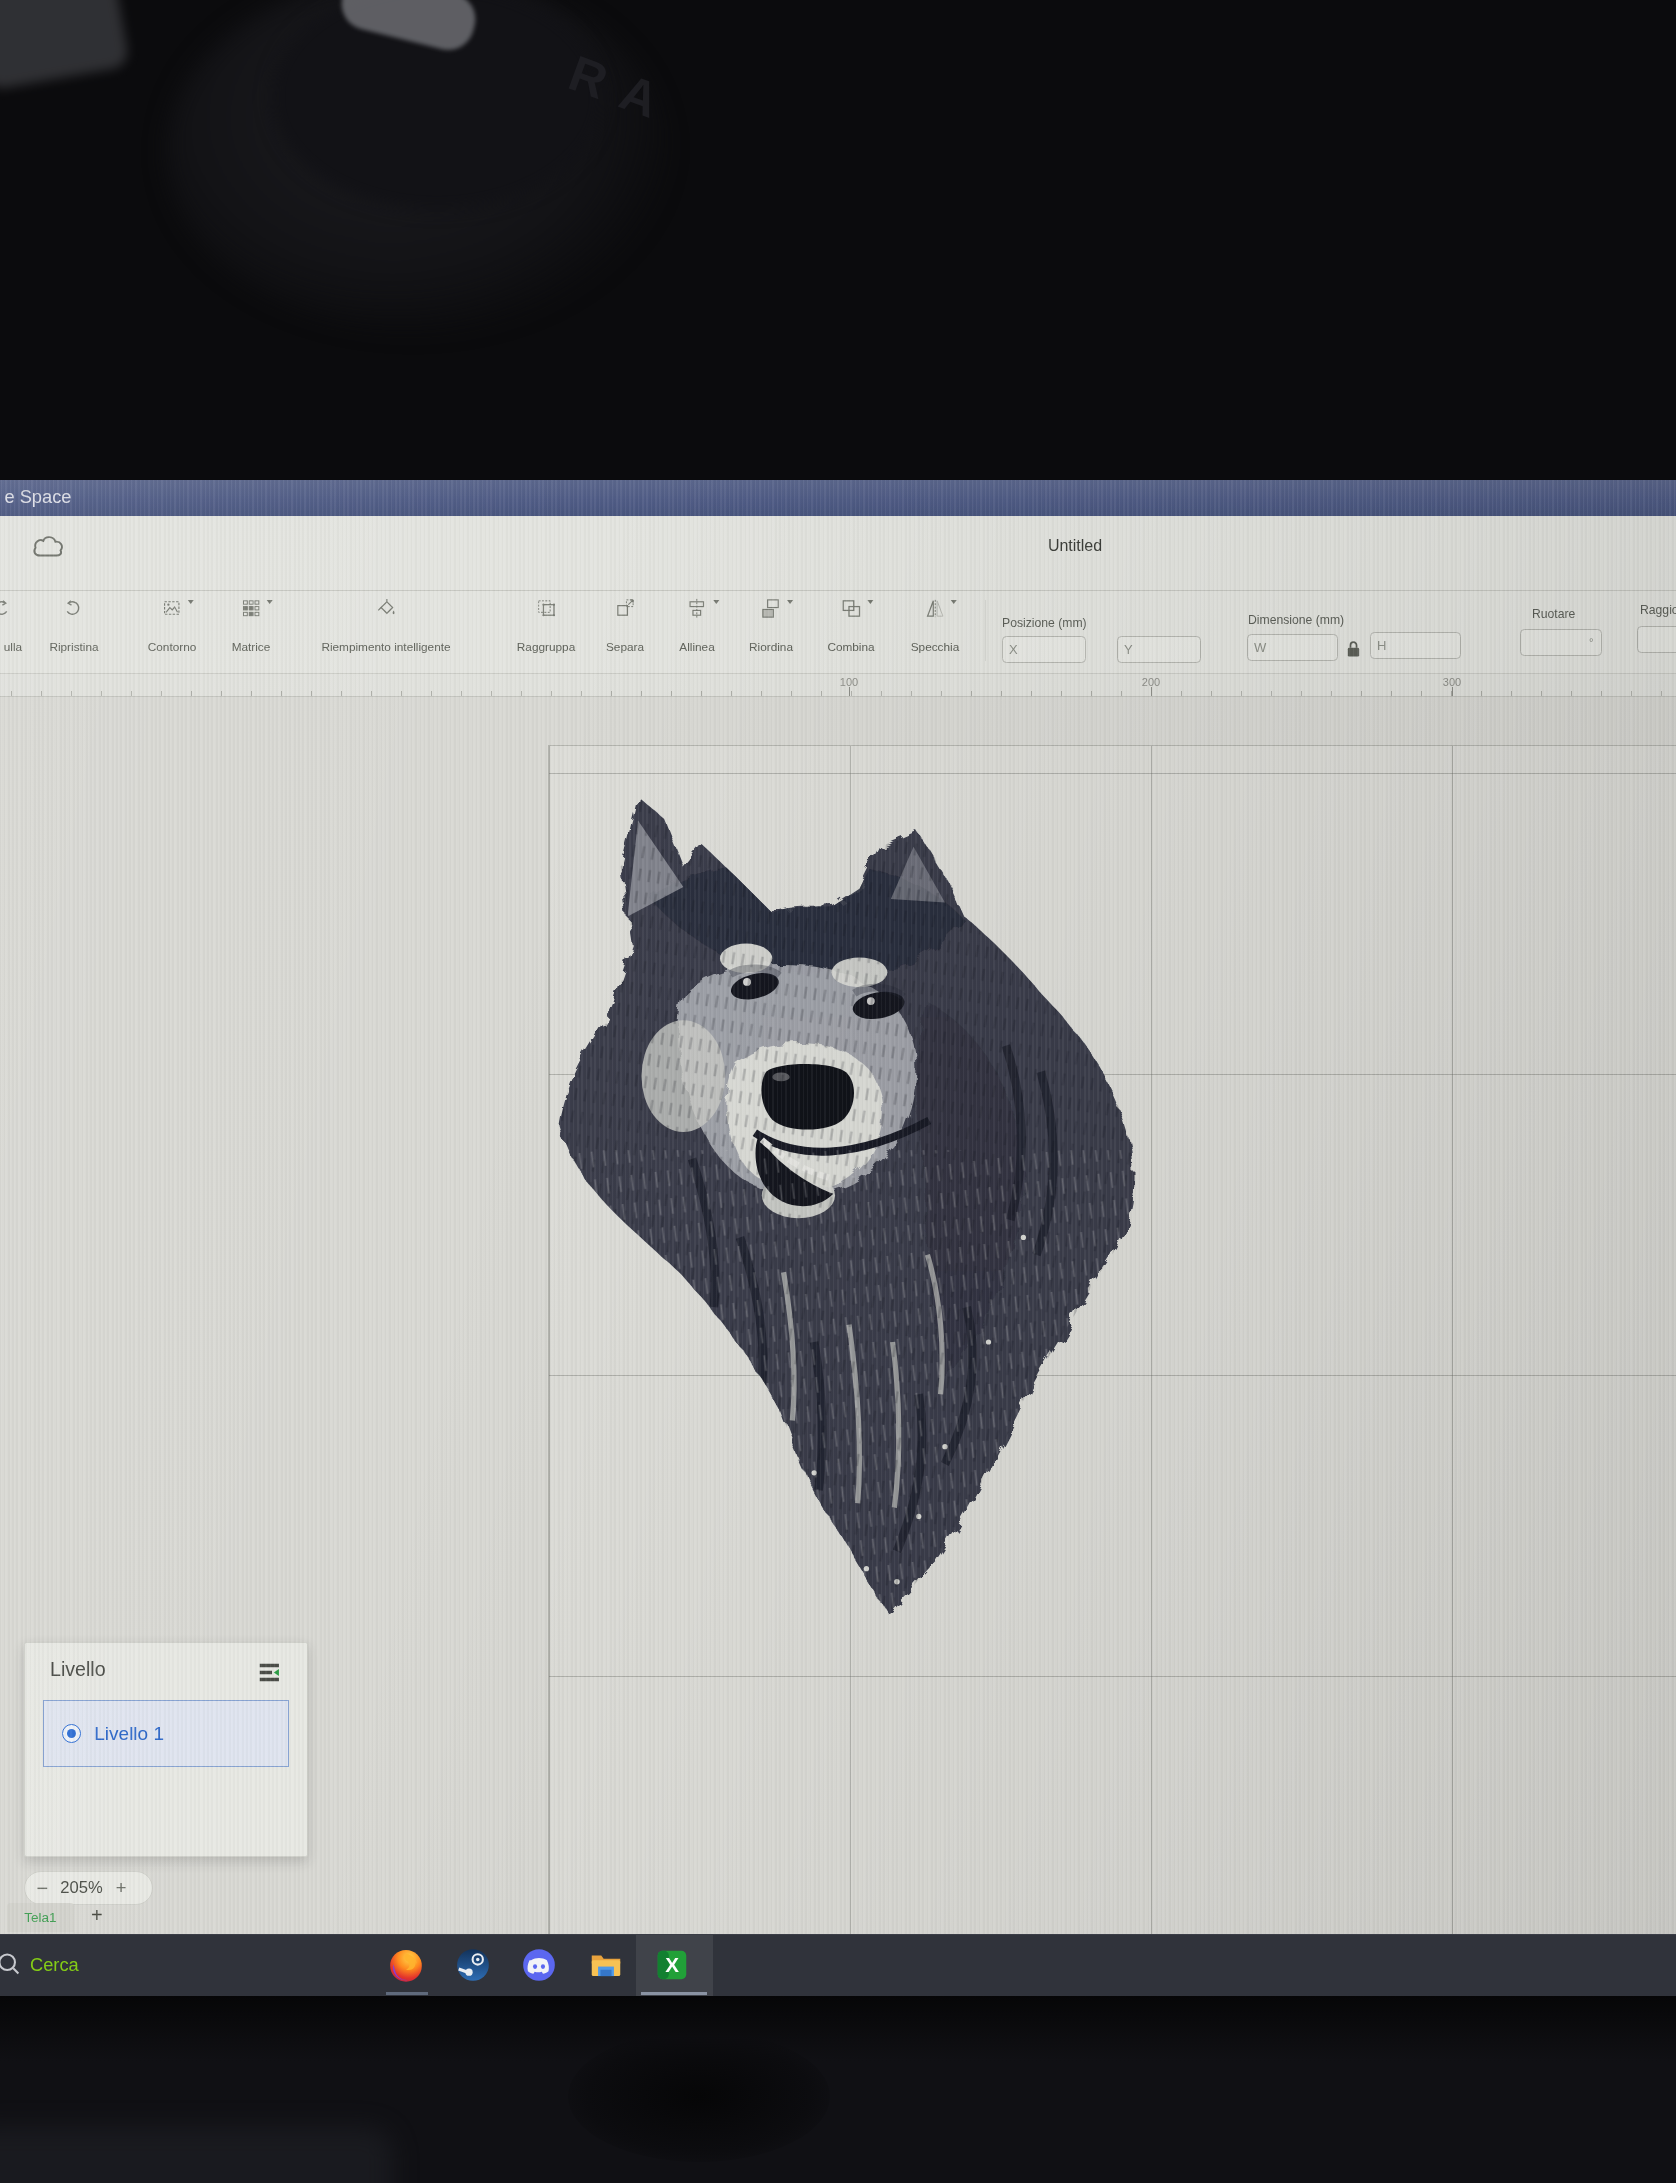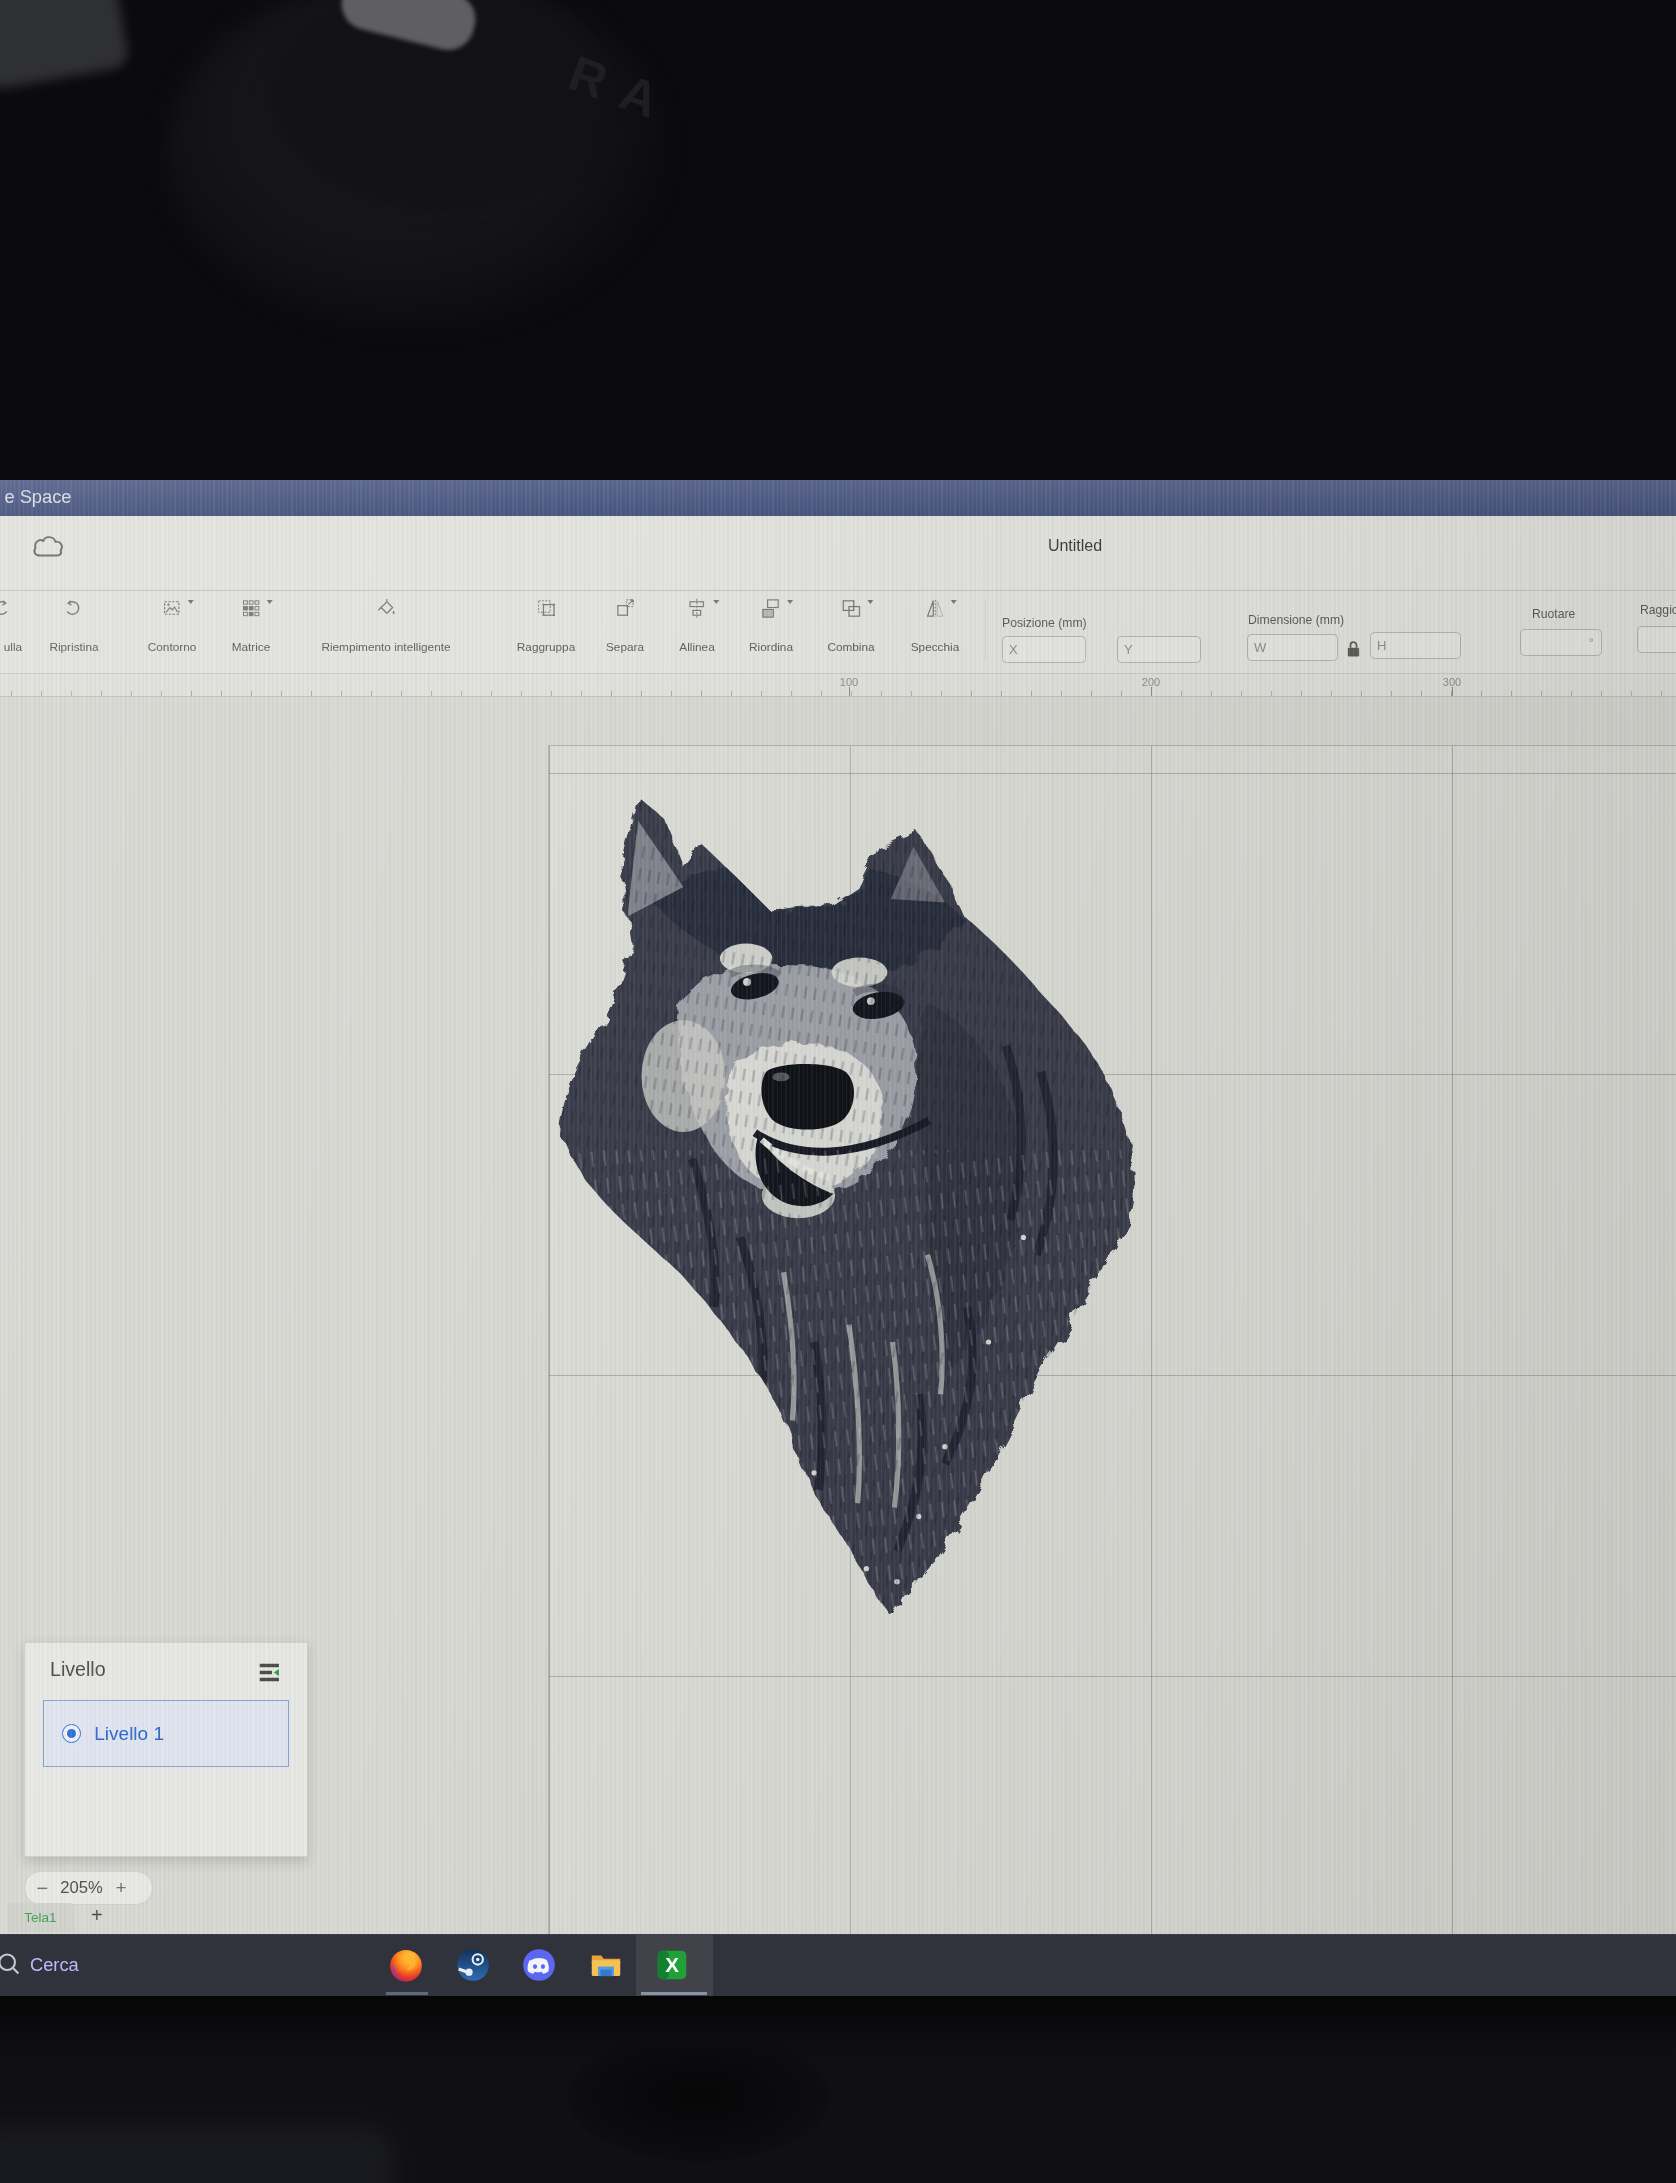--- a/index.html
+++ b/index.html
@@ -86,21 +86,21 @@
   .zoom-level{margin-left:12.2px;font-size:16.6px;color:#4b4e47;}
   .zoom-plus{margin-left:13px;font-size:18.3px;color:#6f726a;}
   
   #tabbar{left:0;top:1206px;width:1677px;height:31px;}
   .tela-tab{position:absolute;left:7px;top:0;width:67px;height:29px;background:#d2d2cc;
     border-radius:3.5px 3.5px 0 0;display:flex;align-items:center;justify-content:center;}
   .tela-tab span{font-size:13.5px;color:#3f9e52;}
   .add-tab{position:absolute;left:91px;top:0.9px;font-size:20px;color:#45473f;}
   
   #taskbar{left:0;top:1934px;width:1677px;height:62px;background:#30333b;border-top:0.4px solid #3b3e47;overflow:hidden;}
-  .search-label{position:absolute;left:30px;top:19px;font-size:18.3px;color:#c4b5fd;}
+  .search-label{position:absolute;left:30px;top:19px;font-size:18.3px;color:#84cc16;}
   .search-ico{position:absolute;left:-4.4px;top:15.7px;}
   .tb-app{position:absolute;top:11.4px;width:38px;height:38px;}
   .active-bg{position:absolute;left:636px;top:0;width:77px;height:62px;background:rgba(255,255,255,.08);}
   .underline-ff{position:absolute;left:386px;bottom:1.7px;width:42px;height:3.1px;background:#5f6a7c;}
   .underline-xl{position:absolute;left:641px;bottom:1.7px;width:66px;height:3.1px;background:#8a93a3;}
 </style>
 </head>
 <body>
 
 <div id="room-top" class="abs">

